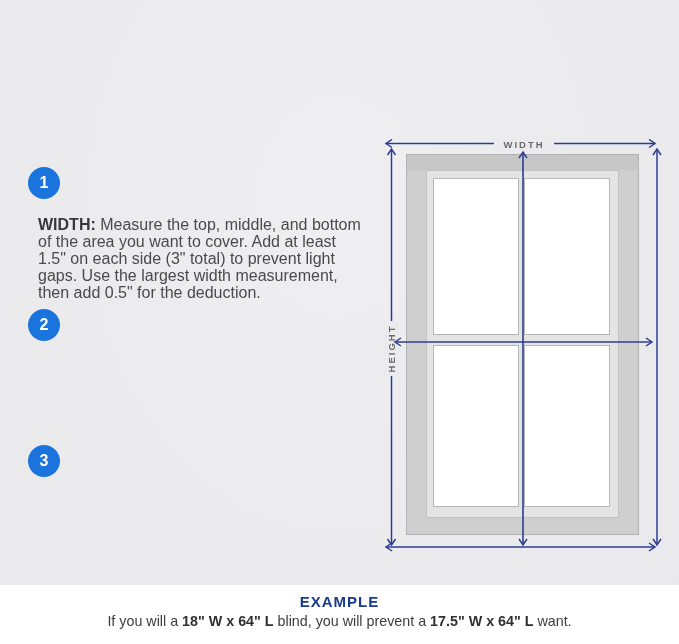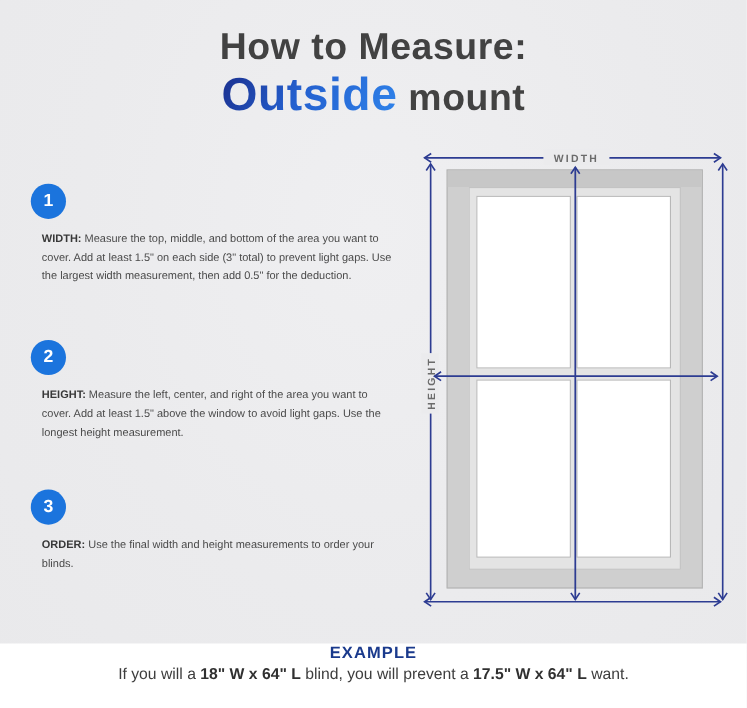--- a/index.html
+++ b/index.html
@@ -20,66 +20,60 @@
     .title-outside{-webkit-background-clip:text;background-clip:text;-webkit-text-fill-color:transparent;color:transparent;}
   }
   .title-mount{font-size:34px;font-weight:700;color:#424242;letter-spacing:0.5px;}
   
   .step{position:absolute;left:28px;width:348px;}
   .step-1{top:167px;} .step-2{top:309px;} .step-3{top:445px;}
   .badge{
     width:32px;height:32px;border-radius:50%;background:#1b74dd;color:#ffffff;
     font-size:16px;font-weight:700;line-height:32px;text-align:center;
   }
-  .step p{margin:10px 0 0 10px;width:325px;font-size:10px;line-height:17px;color:#4a4a4a;}
+  .step p{margin:17px 0 0 10px;width:325px;font-size:16px;line-height:17px;color:#4a4a4a;}
   .step p b{color:#383838;font-weight:700;}
   
   .win-outer{position:absolute;left:406px;top:154px;width:233px;height:381px;
     background:#cfcfcf;border:1px solid #b3b3b3;box-sizing:border-box;}
   .win-band-top{position:absolute;left:0;top:0;width:100%;height:15px;background:#c7c7c7;}
   .win-inner{position:absolute;left:19px;top:15px;width:193px;height:348px;
     background:#e4e4e4;border:1px solid #c3c3c3;box-sizing:border-box;}
   .pane-grid{position:absolute;left:433px;top:178px;width:177px;height:329px;
     display:grid;grid-template-columns:86px 86px;grid-template-rows:157px 162px;
     column-gap:5px;row-gap:10px;}
   .pane{background:#ffffff;border:1px solid #b8b8b8;box-sizing:border-box;}
   
   .arrows{position:absolute;left:378px;top:135px;}
   .dim-label{font-family:"Liberation Sans",sans-serif;font-size:9.5px;font-weight:700;
     letter-spacing:2px;fill:#6b6b6b;text-anchor:middle;}
   
   .example{position:absolute;left:0;top:585px;width:679px;height:59px;background:#ffffff;
-    text-align:center;box-sizing:border-box;padding-top:0;}
+    text-align:center;box-sizing:border-box;padding-top:8px;}
   .example-heading{font-size:15px;font-weight:700;letter-spacing:1px;color:#1a3a8c;}
   .example-line{margin:3px 0 0 0;font-size:14.3px;color:#3d3d3d;}
   .example-line b{color:#303030;font-weight:700;}
 </style>
 </head>
 <body>
 
 <div class="canvas">
 
-  <div class="title-wrap">
-    <div class="title-line1">How to Measure:</div>
-    <div class="title-line2"><span class="title-outside">Outside</span><span class="title-mount"> mount</span></div>
-  </div>
 
   <div class="step step-1">
     <div class="badge">1</div>
     <p><b>WIDTH:</b><span> Measure the top, middle, and bottom of the area you want to cover. Add at least 1.5" on each side (3" total) to prevent light gaps. Use the largest width measurement, then add 0.5" for the deduction.</span></p>
   </div>
 
   <div class="step step-2">
     <div class="badge">2</div>
-    <p><b>HEIGHT:</b><span> Measure the left, center, and right of the area you want to cover. Add at least 1.5" above the window to avoid light gaps. Use the longest height measurement.</span></p>
   </div>
 
   <div class="step step-3">
     <div class="badge">3</div>
-    <p><b>ORDER:</b><span> Use the final width and height measurements to order your blinds.</span></p>
   </div>
 
   <div class="win-outer">
     <div class="win-band-top"></div>
     <div class="win-inner"></div>
   </div>
   <div class="pane-grid">
     <div class="pane"></div>
     <div class="pane"></div>
     <div class="pane"></div>

